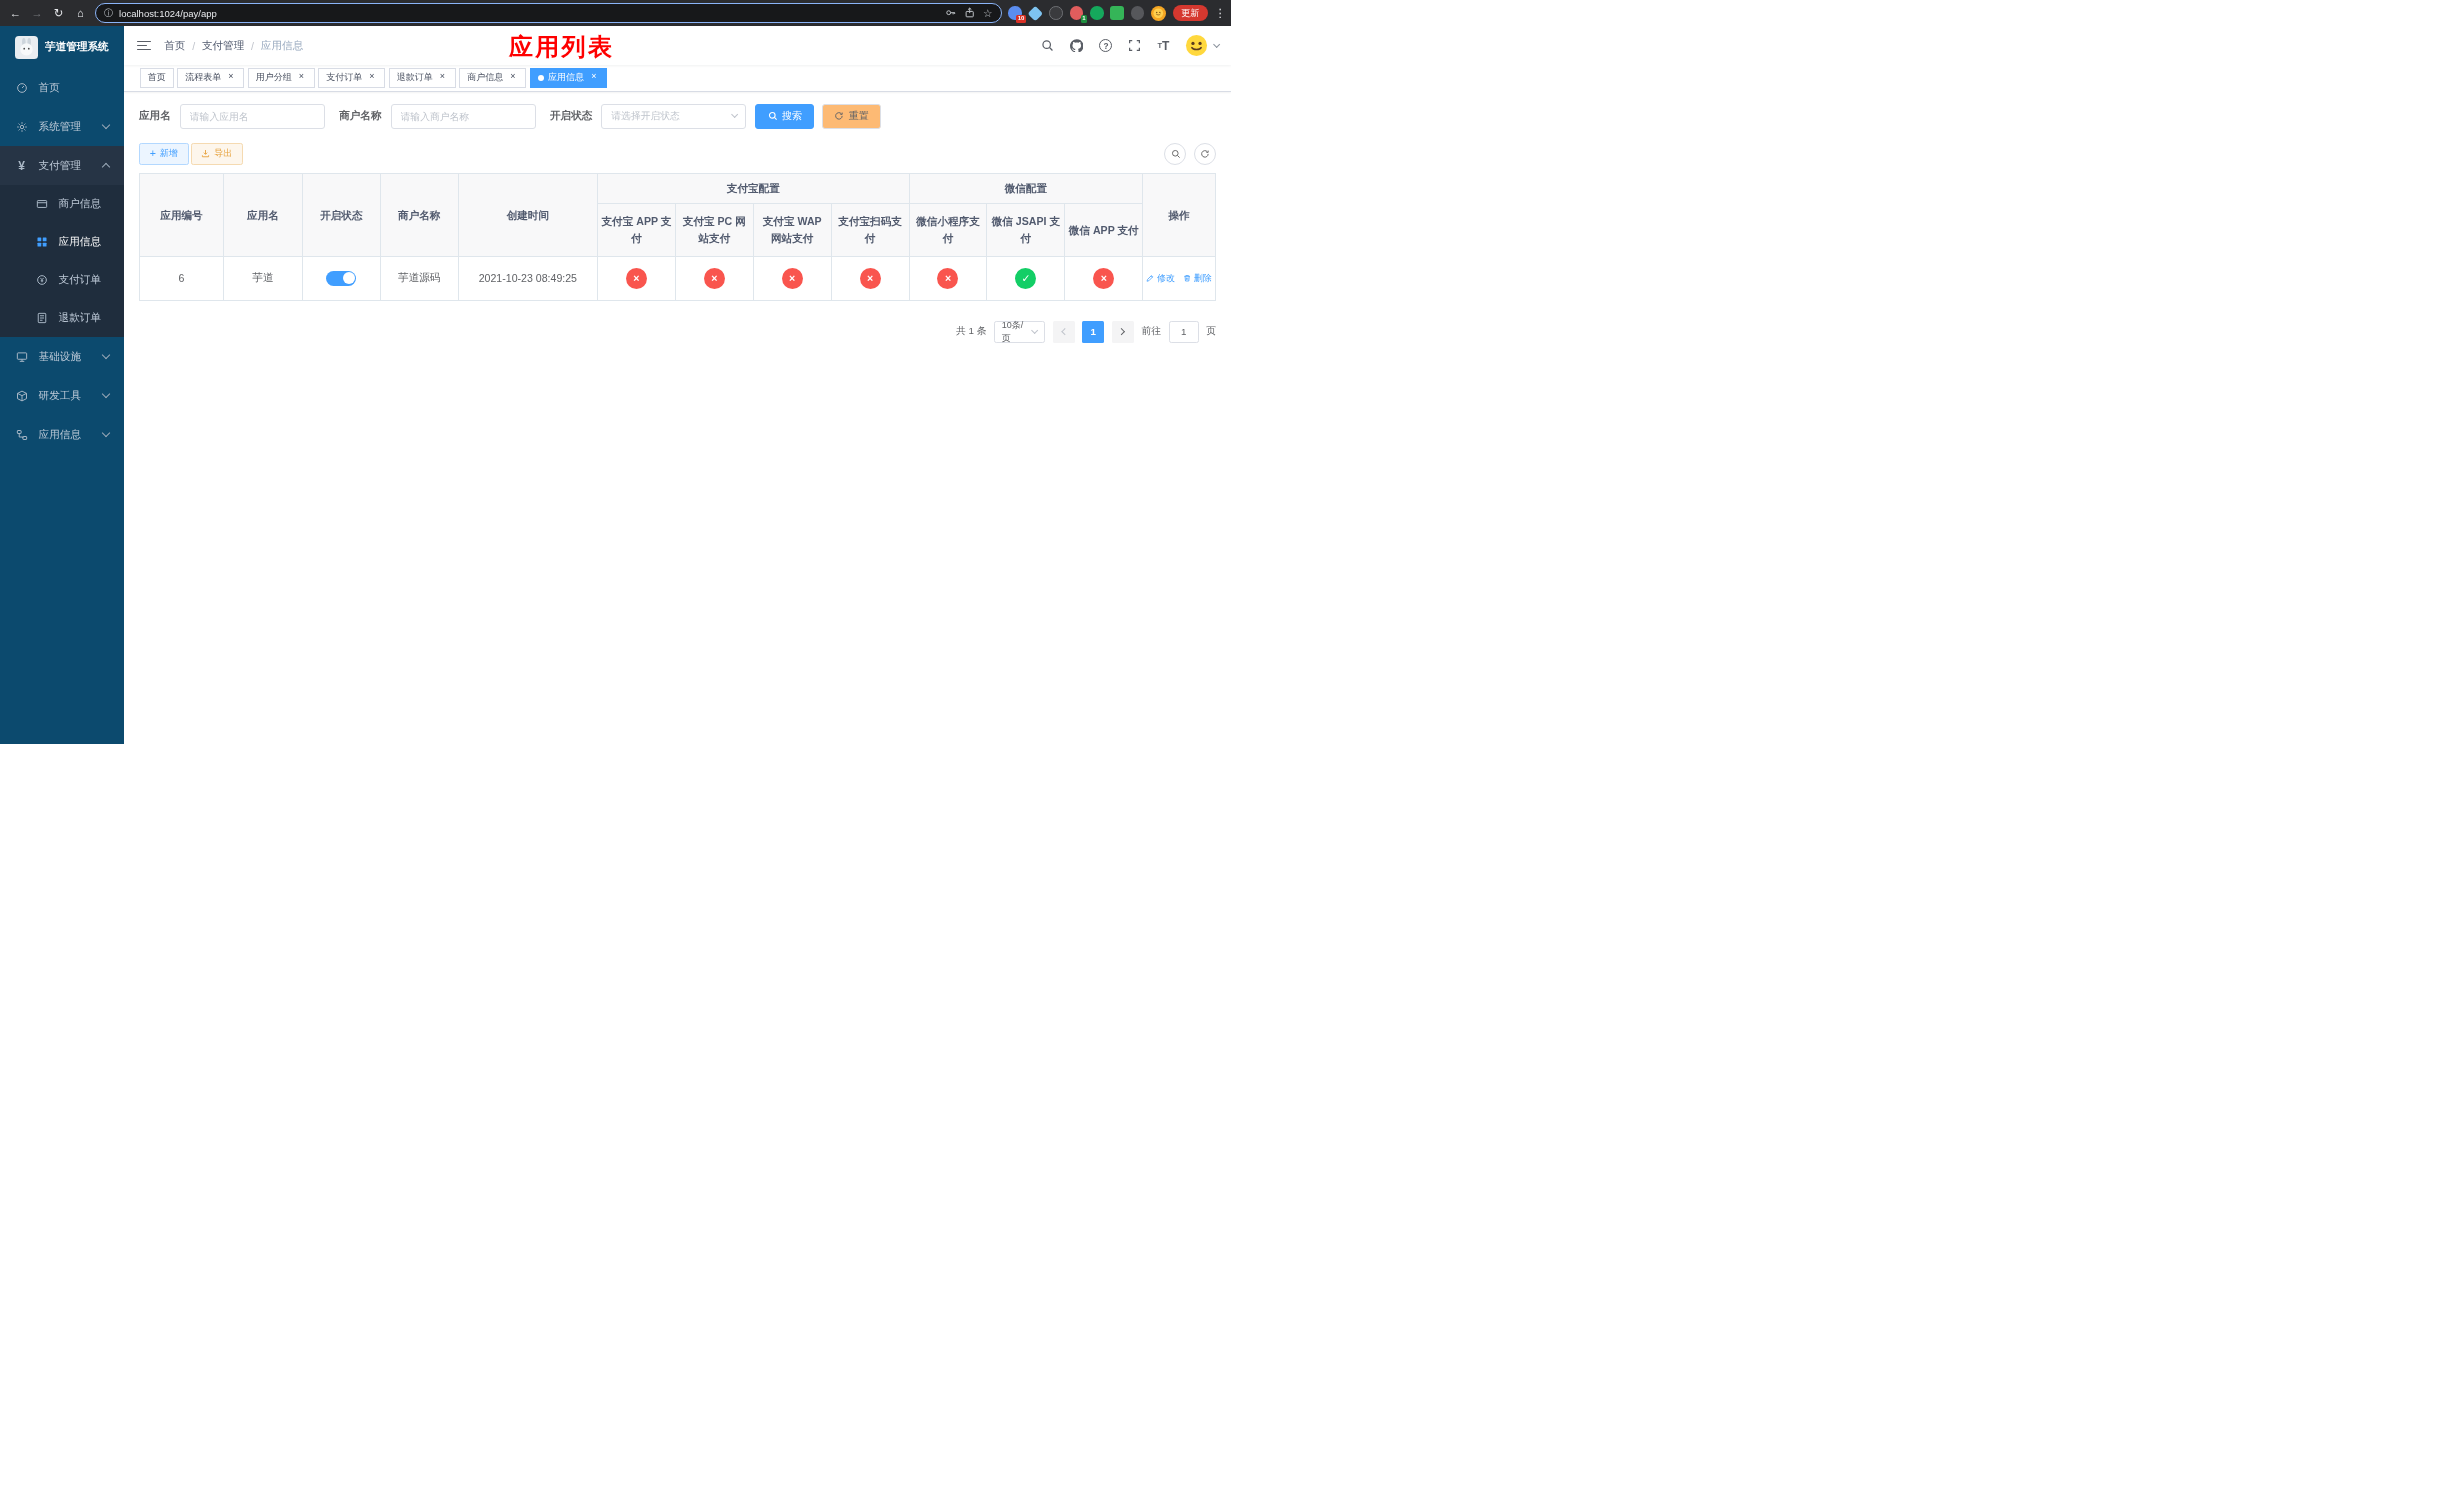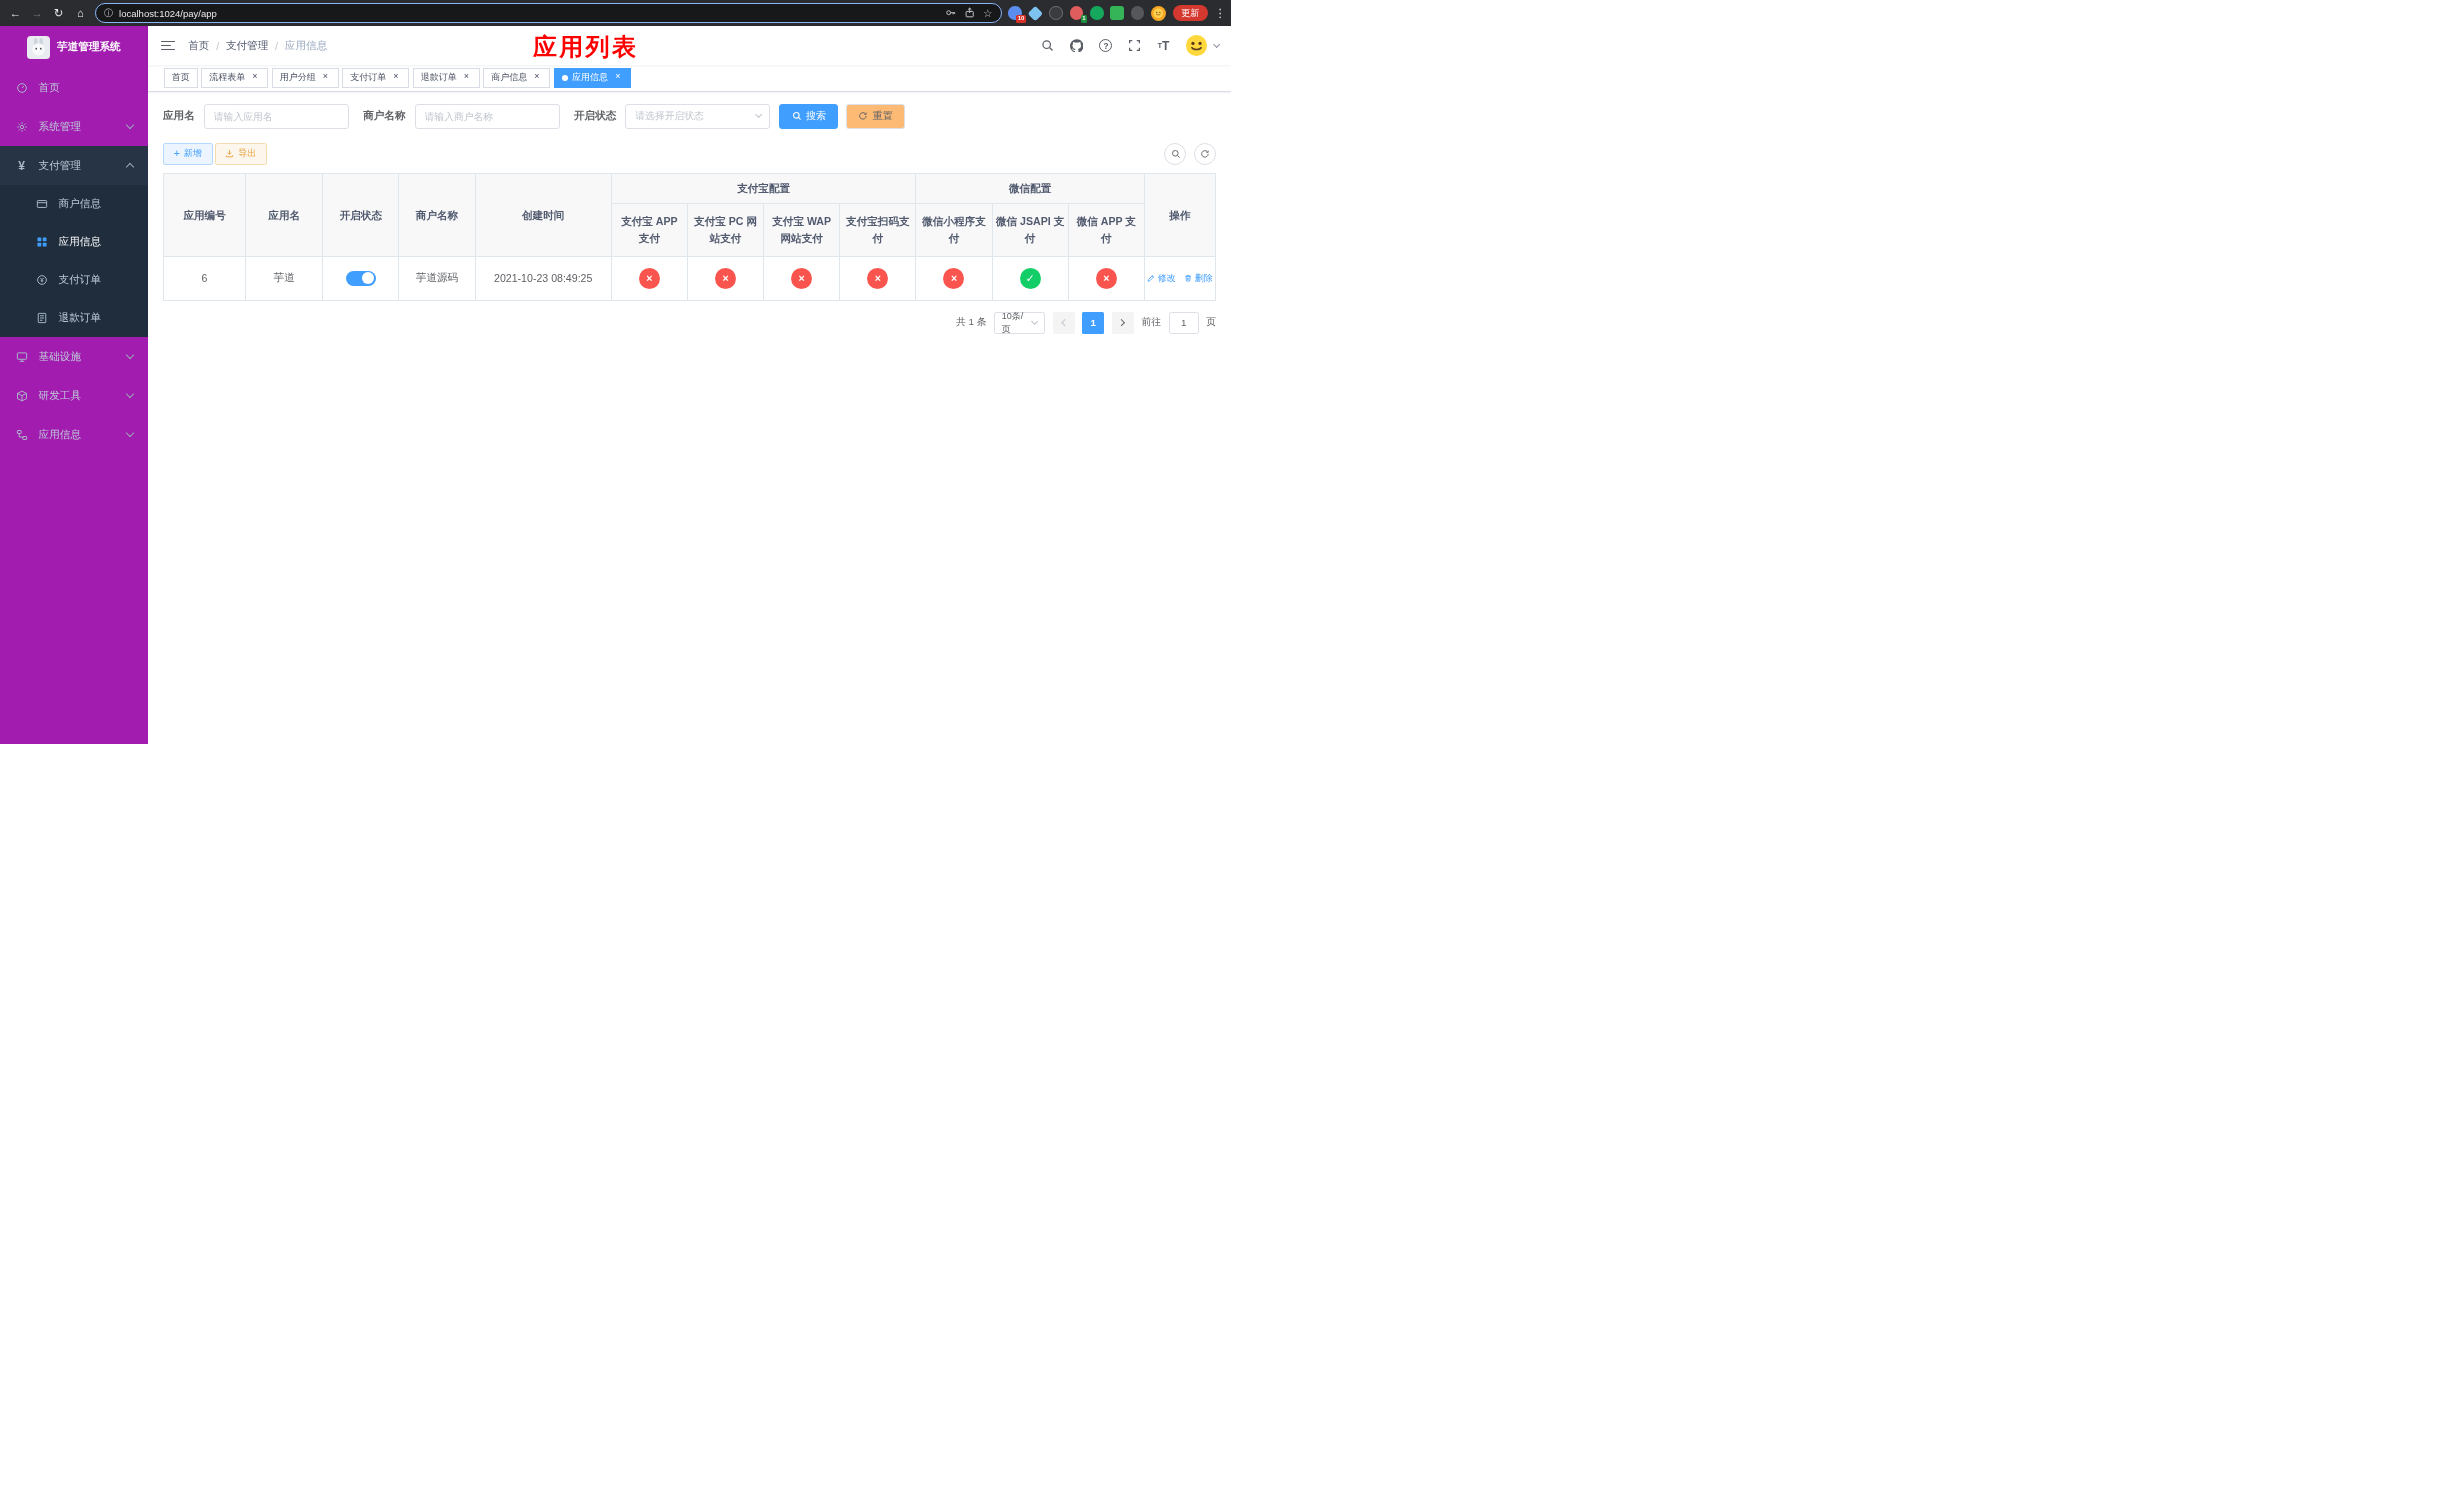--- a/index.html
+++ b/index.html
@@ -31,21 +31,21 @@
   .profile-avatar { width:15px; height:15px; border-radius:50%; background:#f5a623; flex:none; cursor:pointer;
                     display:flex; align-items:center; justify-content:center; }
   .update-btn { height:16.7px; padding:0 8.3px; border-radius:8.3px; background:#d5382f; color:#fff; font-size:9px;
                 border:none; cursor:pointer; flex:none; display:flex; align-items:center; }
   .more-icon { color:#e8eaed; font-size:11.4px; cursor:pointer; flex:none; width:9px; text-align:center; }
 
   
   .app { display:flex; height:719px; }
 
   
-  .sidebar { width:148px; flex:none; background:#a21caf; color:#bfcbd9; overflow:hidden; }
+  .sidebar { width:124px; flex:none; background:#0c4a6e; color:#bfcbd9; overflow:hidden; }
   .logo-row { height:42px; display:flex; align-items:center; justify-content:center; gap:6.8px; cursor:pointer; }
   .logo-title { color:#fff; font-size:10.6px; font-weight:600; }
   .menu-item { height:39px; display:flex; align-items:center; padding:0 15px; font-size:10.6px; cursor:pointer; }
   .menu-item .mi-icon { width:13px; margin-right:10.6px; color:#aab8c6; flex:none; display:flex; justify-content:center; }
   .menu-item .mi-label { flex:1; white-space:nowrap; }
   .arrow { width:6px; height:6px; border-right:1.1px solid #9aa9b8; border-bottom:1.1px solid #9aa9b8;
            transform:rotate(45deg); margin-top:-3px; flex:none; }
   .arrow.up { transform:rotate(-135deg); margin-top:3px; }
   .group-open { background:#263445; }
   .submenu { background:#1f2d3d; }
@@ -126,21 +126,21 @@
   .switch .knob { position:absolute; right:1.5px; top:1.5px; width:12px; height:12px; border-radius:50%; background:#fff; }
   .status-circle { display:inline-flex; width:21px; height:21px; border-radius:50%; align-items:center;
                    justify-content:center; color:#fff; font-size:10.6px; font-weight:700; }
   .status-circle.fail { background:#f9554e; }
   .status-circle.pass { background:#13ce66; }
   .action-link { color:#409EFF; font-size:9px; display:inline-flex; align-items:center; gap:2.3px; cursor:pointer;
                  text-decoration:none; }
   .action-link + .action-link { margin-left:8.3px; }
 
   
-  .pagination { display:flex; align-items:center; justify-content:flex-end; margin-top:11px; font-size:9.8px;
+  .pagination { display:flex; align-items:center; justify-content:flex-end; margin-top:20px; font-size:9.8px;
                 color:#606266; gap:7.6px; }
   .page-size { width:51px; height:22px; border:0.8px solid #dcdfe6; border-radius:2.3px; display:flex; align-items:center;
                justify-content:space-between; padding:0 6.8px; font-size:9px; color:#606266; cursor:pointer; }
   .pager { width:22px; height:22px; border:none; border-radius:1.5px; background:#f4f4f5; color:#606266;
            display:flex; align-items:center; justify-content:center; cursor:pointer; font-size:9.8px; font-weight:600; }
   .pager .chev { width:5.3px; height:5.3px; border-right:1.1px solid currentColor; border-bottom:1.1px solid currentColor; }
   .chev.left { transform:rotate(135deg); margin-left:2.3px; }
   .chev.right { transform:rotate(-45deg); margin-right:2.3px; }
   .pager.disabled { color:#c0c4cc; cursor:not-allowed; }
   .pager.current { background:#409EFF; color:#fff; }

